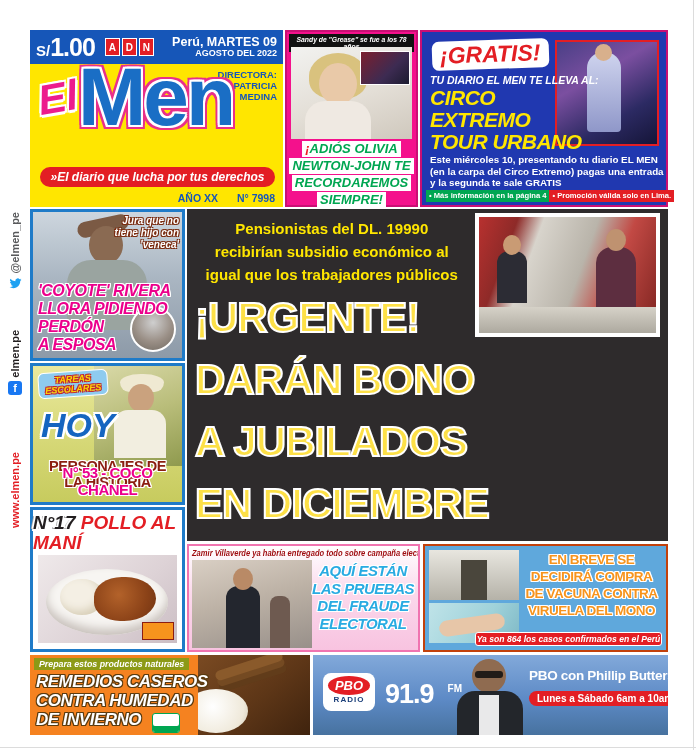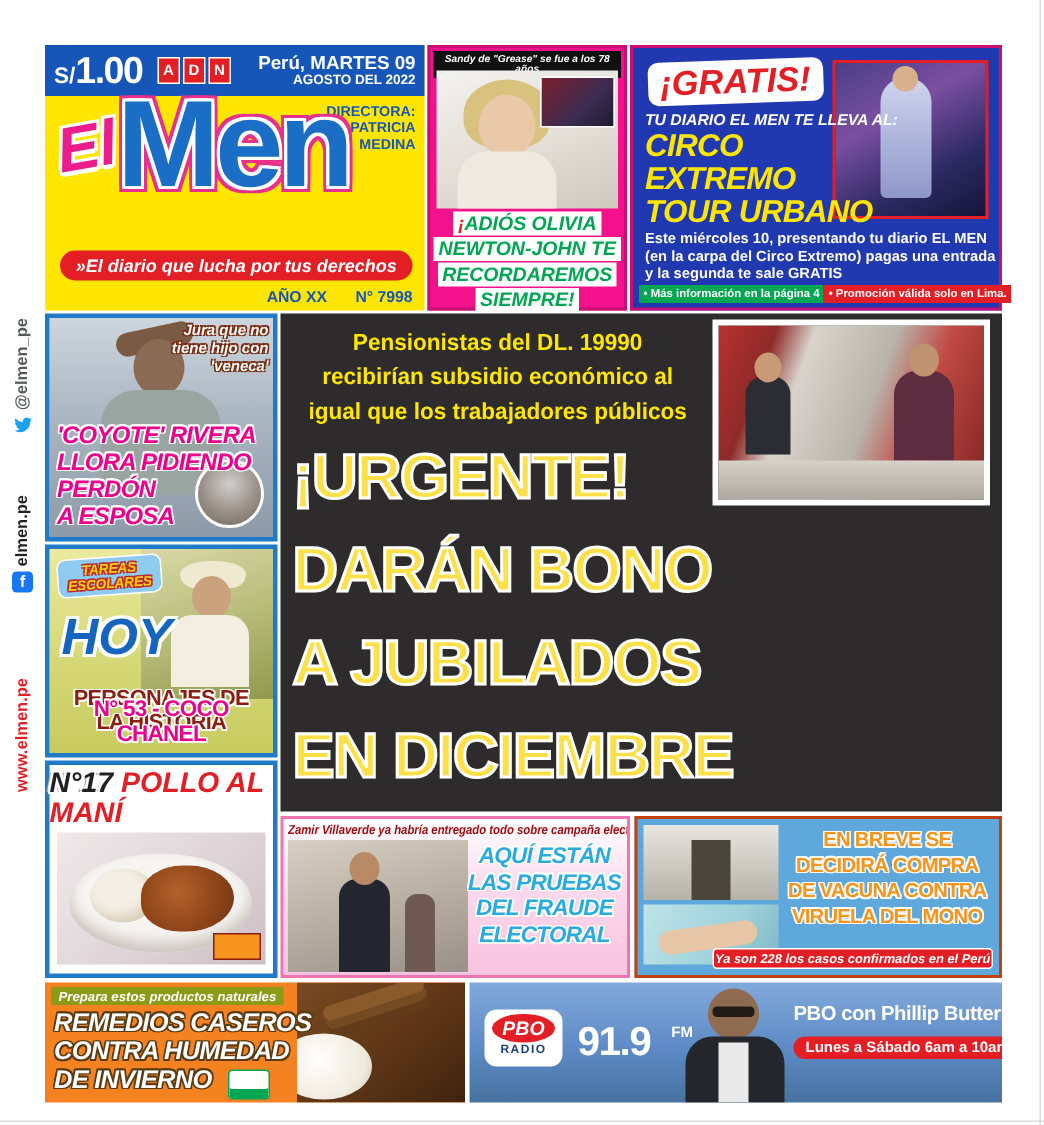--- a/index.html
+++ b/index.html
@@ -349,21 +349,21 @@
   </div>
   <div class="abs ph-arm">
     <div class="abs arm"></div>
   </div>
   <div class="abs hl ow1">
     <div class="nowrap">EN BREVE SE</div>
     <div class="nowrap">DECIDIRÁ COMPRA</div>
     <div class="nowrap">DE VACUNA CONTRA</div>
     <div class="nowrap">VIRUELA DEL MONO</div>
   </div>
-  <div class="abs foot">Ya son 228 los casos confirmados en el Perú</div>
+  <div class="abs foot">Ya son 864 los casos confirmados en el Perú</div>
 </div>
 
 <div class="abs remedios">
   <div class="abs photo">
     <div class="abs stick"></div>
     <div class="abs bowl"></div>
   </div>
   <div class="abs kicker">Prepara estos productos naturales</div>
   <div class="abs hl od">
     <div class="nowrap">REMEDIOS CASEROS</div>

